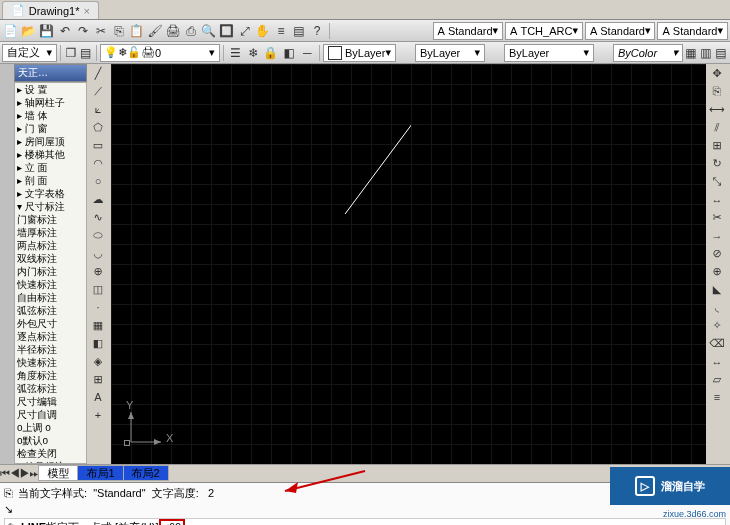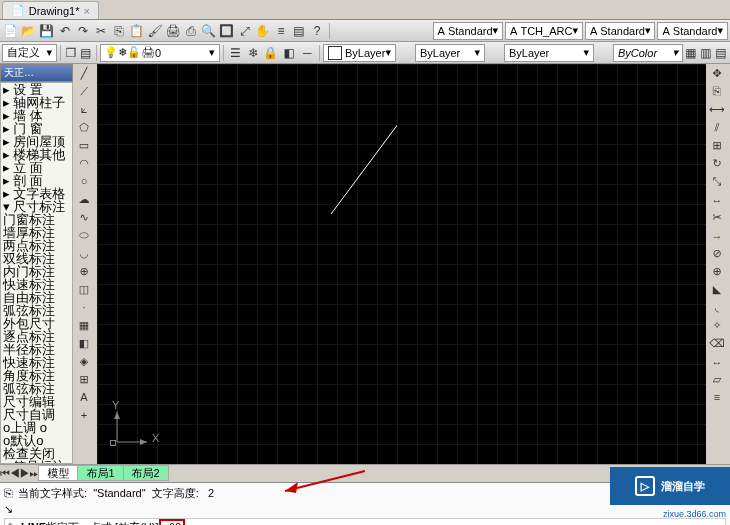--- a/index.html
+++ b/index.html
@@ -11,41 +11,41 @@
 .doc-tab .x { color: #888; cursor: pointer; }
 
 
 .toolbar { height: 22px; background: linear-gradient(#eee,#d0d0d0); border-bottom: 1px solid #999; display: flex; align-items: center; padding: 0 2px; gap: 1px; }
 .toolbar .ico { width: 18px; height: 18px; display: flex; align-items: center; justify-content: center; border: 1px solid transparent; cursor: pointer; font-size: 12px; color: #333; }
 .toolbar .sep { width: 1px; height: 16px; background: #aaa; margin: 0 2px; }
 .toolbar .drop { height: 18px; border: 1px solid #999; background: #fff; display: flex; align-items: center; padding: 0 4px; font-size: 10px; min-width: 60px; }
 .toolbar .swatch { width: 14px; height: 14px; background: #fff; border: 1px solid #333; margin-right: 3px; }
 
 
-.main { display: flex; height: 400px; }
+.main { display: flex; height: 400px; padding-left: 14px; }
 .left-palettes { display: flex; flex-direction: column; width: 73px; background: #d4d0c8; }
 .palette-title { background: linear-gradient(#6a8cc8,#3a5a98); color: #fff; font-size: 10px; padding: 1px 3px; border: 1px solid #888; }
 .palette-list { background: #f5f5f0; border: 1px solid #aaa; flex: 1; overflow: hidden; }
-.palette-list div { font-size: 13px; padding: 0 2px; line-height: 13px; display: flex; align-items: center; gap: 2px; cursor: pointer; white-space: nowrap; }
+.palette-list div { font-size: 10px; padding: 0 2px; line-height: 13px; display: flex; align-items: center; gap: 2px; cursor: pointer; white-space: nowrap; }
 
 .draw-toolbar { width: 24px; background: #d4d0c8; display: flex; flex-direction: column; }
 .draw-toolbar .ico { width: 22px; height: 18px; display: flex; align-items: center; justify-content: center; border: 1px solid transparent; cursor: pointer; font-size: 11px; color: #333; }
 
 .canvas-area { flex: 1; position: relative; background: #000; }
 .canvas-grid { position: absolute; inset: 0; background-image: linear-gradient(#151515 1px, transparent 1px), linear-gradient(90deg, #151515 1px, transparent 1px); background-size: 20px 20px; }
 .canvas-svg { position: absolute; inset: 0; }
 .axis-marker { position: absolute; bottom: 15px; left: 15px; color: #888; font-size: 10px; }
 .axis-marker svg { overflow: visible; }
 
 .right-toolbar { width: 24px; background: #d4d0c8; display: flex; flex-direction: column; }
 .right-toolbar .ico { width: 22px; height: 18px; display: flex; align-items: center; justify-content: center; border: 1px solid transparent; cursor: pointer; font-size: 11px; color: #333; }
 
 
 .bottom-tabs { height: 18px; background: #d4d0c8; display: flex; align-items: center; border-top: 1px solid #999; font-size: 10px; }
-.bottom-tabs .bt { padding: 1px 8px; border: 1px solid #aaa; background: #86efac; margin-left: -1px; cursor: pointer; }
+.bottom-tabs .bt { padding: 1px 8px; border: 1px solid #aaa; background: #1d4ed8; margin-left: -1px; cursor: pointer; }
 .bottom-tabs .bt.active { background: #fff; }
 .bottom-tabs .nav { width: 14px; text-align: center; cursor: pointer; color: #333; }
 
 
 .cmd-area { background: #fafafa; border-top: 1px solid #888; font-family: SimSun, monospace; font-size: 12px; padding: 2px 4px; position: relative; }
 .cmd-line { line-height: 16px; white-space: pre; display: flex; align-items: center; }
 .cmd-input-row { display: flex; align-items: center; background: #fff; border: 1px solid #ccc; margin-top: 1px; }
 .cmd-input-row .prompt-icon { width: 14px; text-align: center; color: #555; }
 .cmd-highlight { border: 2px solid #c00; display: inline-block; padding: 0 2px; }
 

